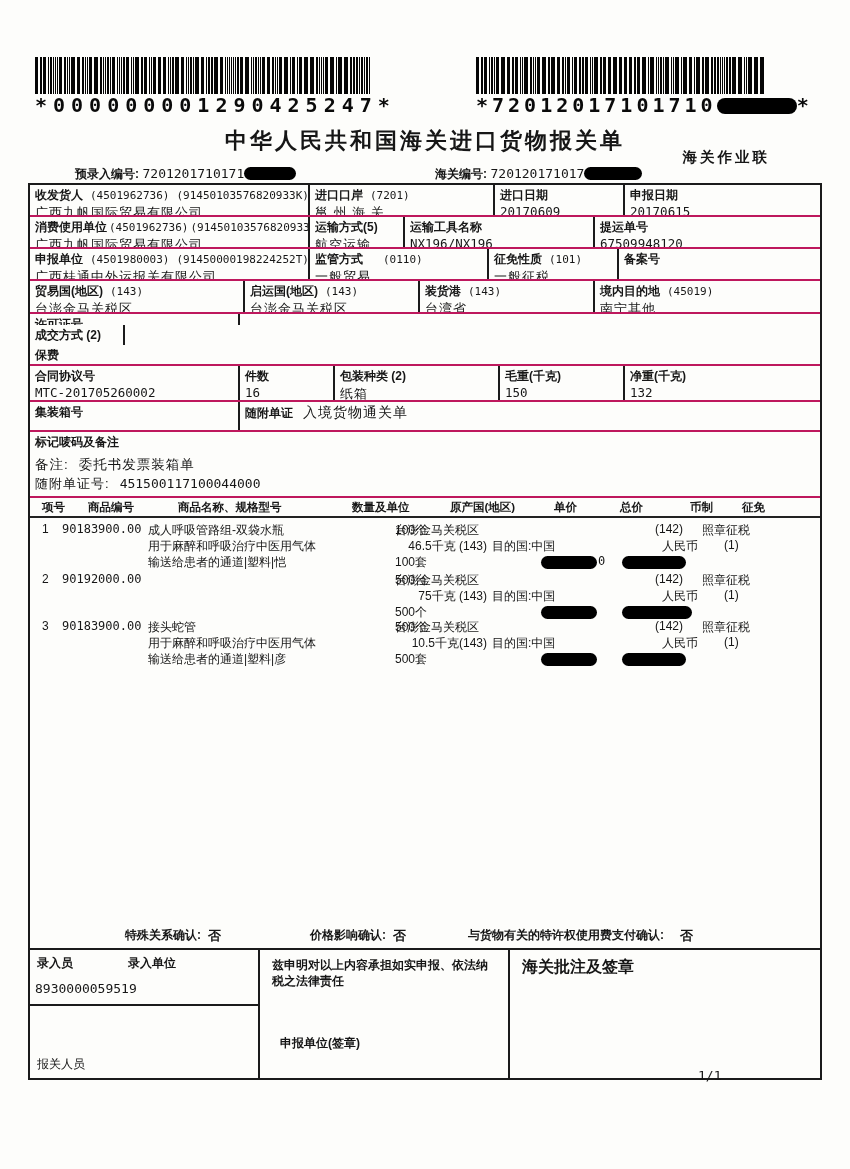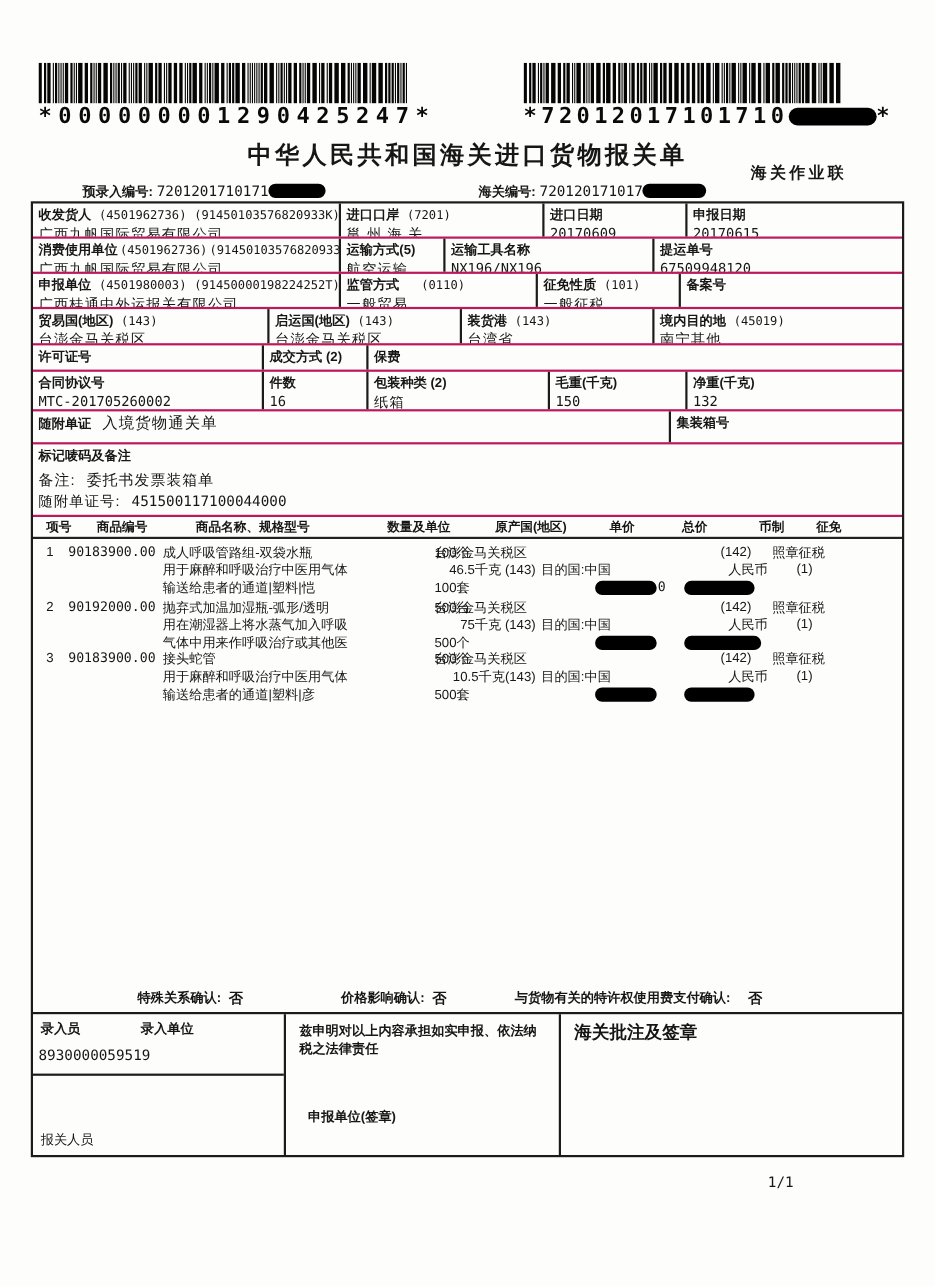--- a/index.html
+++ b/index.html
@@ -555,21 +555,21 @@
       </div>
       <div class="c" style="width:225px;">
         <div class="l1">
           <span class="lb">境内目的地</span>
           <span class="cd">(45019)</span>
         </div>
         <div class="vc">南宁其他</div>
       </div>
     </div>
 
-    <div class="row" style="height:24px;">
+    <div class="row" style="height:52px;flex-direction:column;">
       <div class="c" style="width:210px;">
         <div class="lb">许可证号</div>
       </div>
       <div class="c" style="width:95px;">
         <div class="lb">成交方式 (2)</div>
         <div class="vm" style="margin-top:3px;">C&amp;F</div>
       </div>
       <div class="c" style="width:125px;">
         <div class="lb">保费</div>
         <div class="vm" style="margin-top:3px;">000/0.3/1</div>
@@ -593,28 +593,28 @@
         <div class="lb">毛重(千克)</div>
         <div class="vm">150</div>
       </div>
       <div class="c" style="width:195px;">
         <div class="lb">净重(千克)</div>
         <div class="vm">132</div>
       </div>
     </div>
 
     <div class="row" style="height:30px;">
+      <div class="c" style="width:210px;">
+        <div class="lb">集装箱号</div>
+      </div>
       <div class="c" style="width:580px;">
         <div class="inlineval">
           <span class="lb">随附单证</span>
           <span class="vc" style="font-size:14px;">入境货物通关单</span>
         </div>
-      </div>
-      <div class="c" style="width:210px;">
-        <div class="lb">集装箱号</div>
       </div>
     </div>
 
     <div class="row" style="height:66px;">
       <div class="c" style="width:790px;">
         <div class="lb">标记唛码及备注</div>
         <div class="inlineval" style="margin-top:5px;">
           <span class="vc" style="font-size:13.5px;">备注:</span>
           <span class="vc" style="font-size:13.5px;">委托书发票装箱单</span>
         </div>
@@ -660,25 +660,20 @@
           <span class="g-cur">人民币</span>
           <span class="g-lcode">(1)</span>
           <span class="g-blob1"></span>
           <span class="g-tail">0</span>
           <span class="g-blob2"></span>
         </div>
 
         <div class="g-item" style="top:54px;">
           <span class="g-no">2</span>
           <span class="g-code">90192000.00</span>
-          <div class="g-name">
-            <div>抛弃式加温加湿瓶-弧形/透明</div>
-            <div>用在潮湿器上将水蒸气加入呼吸</div>
-            <div>气体中用来作呼吸治疗或其他医</div>
-          </div>
           <span class="g-q1">
               <span>500台</span>
               <span>台澎金马关税区</span>
             </span>
           <span class="g-w">75千克 (143)</span>
           <span class="g-dest">目的国:中国</span>
           <span class="g-q3">500个</span>
           <span class="g-ccode">(142)</span>
           <span class="g-levy">照章征税</span>
           <span class="g-cur">人民币</span>

